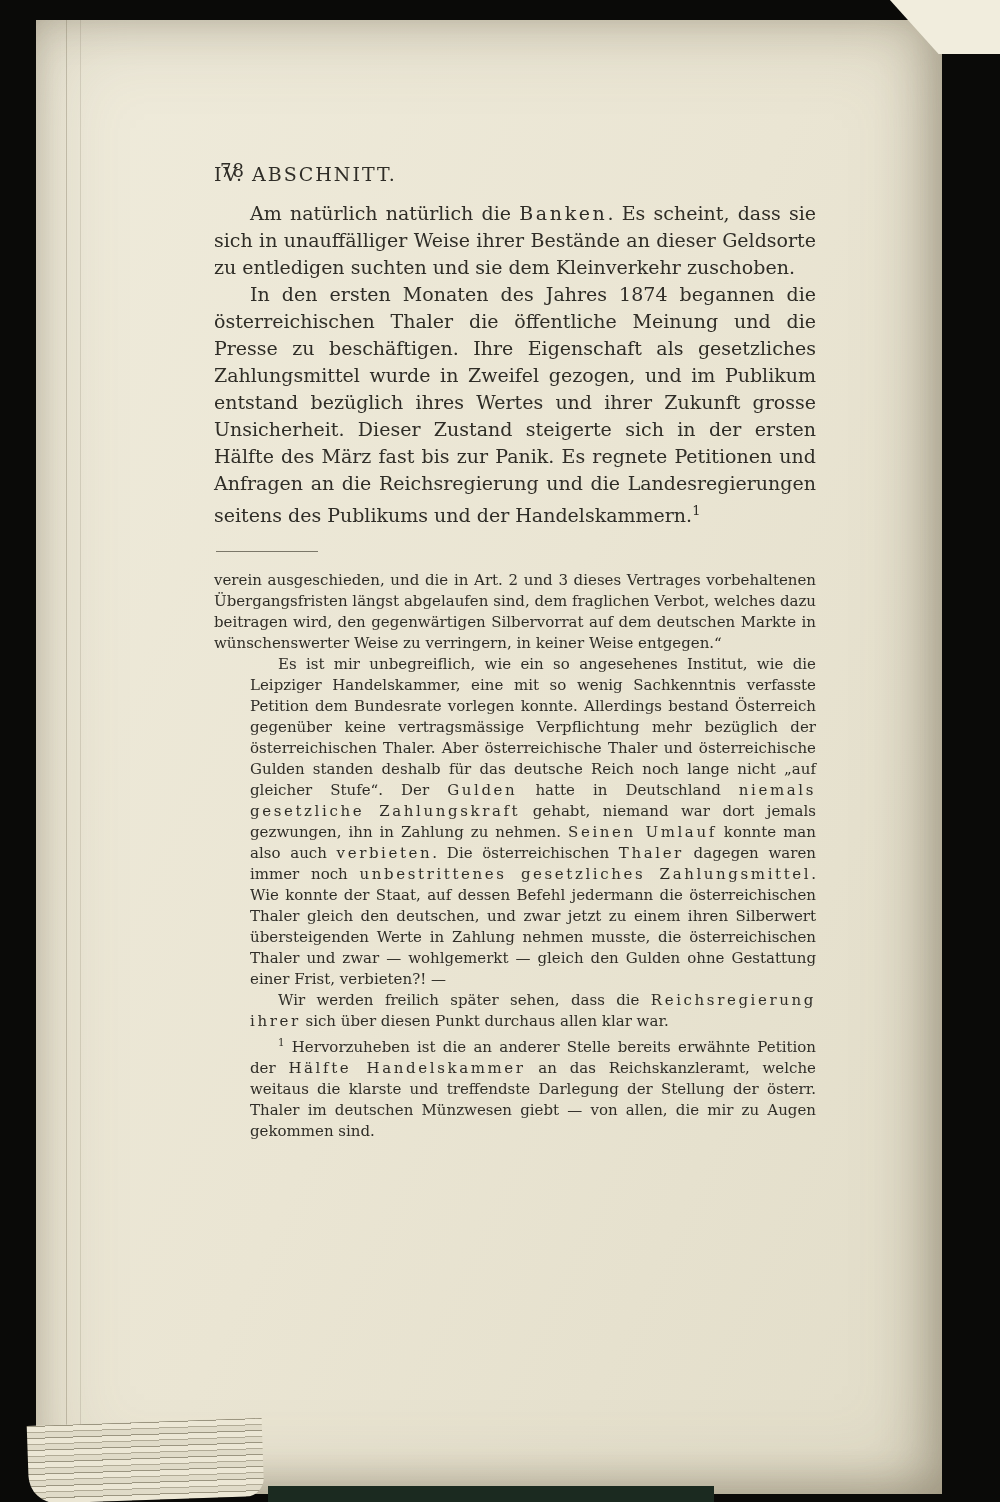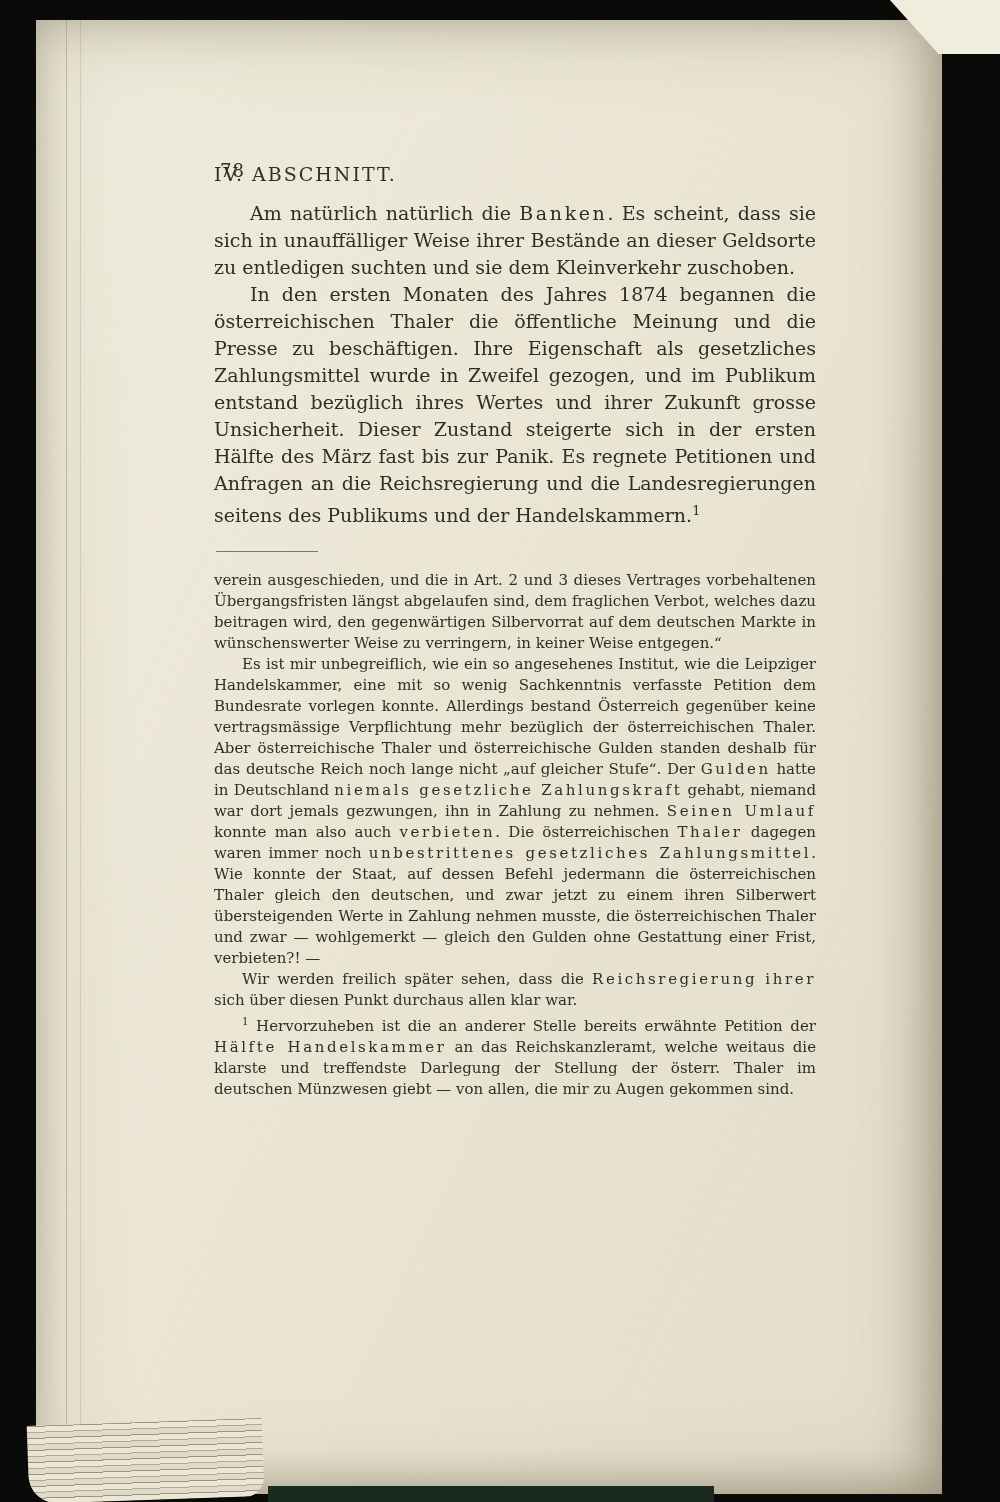--- a/index.html
+++ b/index.html
@@ -69,21 +69,21 @@
     font-size:19px; line-height:27px; text-align:justify; margin:0;
   }
   .main p.indent { text-indent:36px; }
   .sep {
     width:102px; height:0; border-top:1px solid #7b7769;
     margin:22px 0 18px 2px;
   }
   .fn p {
     font-size:15px; line-height:21px; text-align:justify; margin:0;
   }
-  .fn p.indent { text-indent:28px; }
+  .fn p.indent { text-indent:28px;margin-left:36px; }
   .sperr { letter-spacing:2.6px; }
   .sup { vertical-align:super; font-size:68%; letter-spacing:0; }
 </style>
 </head>
 <body>
 
 <div class="stack-left"></div>
 
 <div class="page">
   <div class="crease" style="left:30px;"></div>

